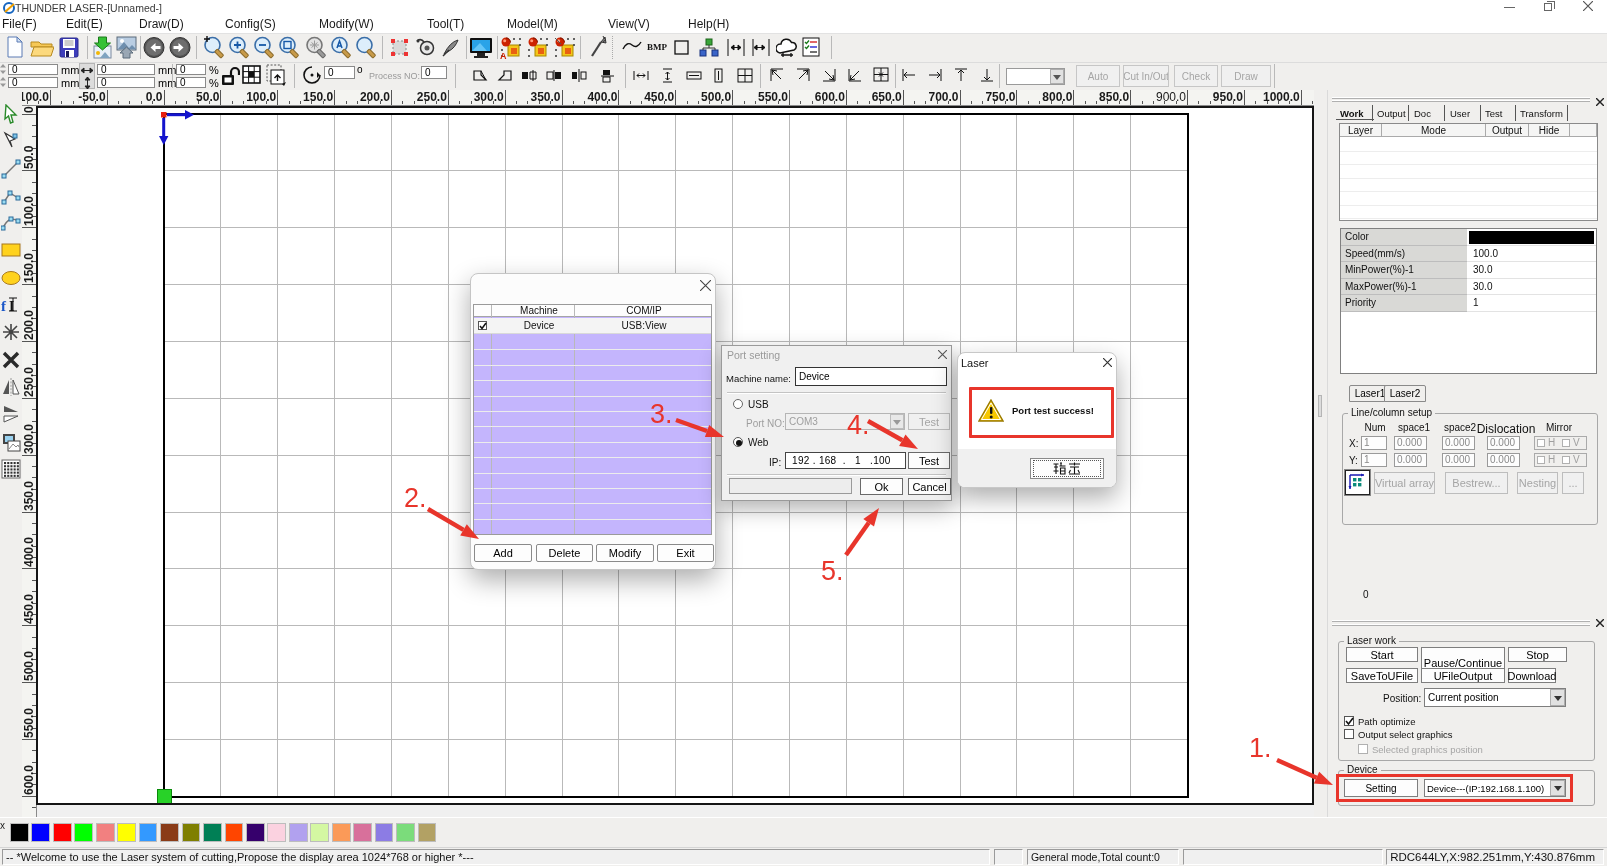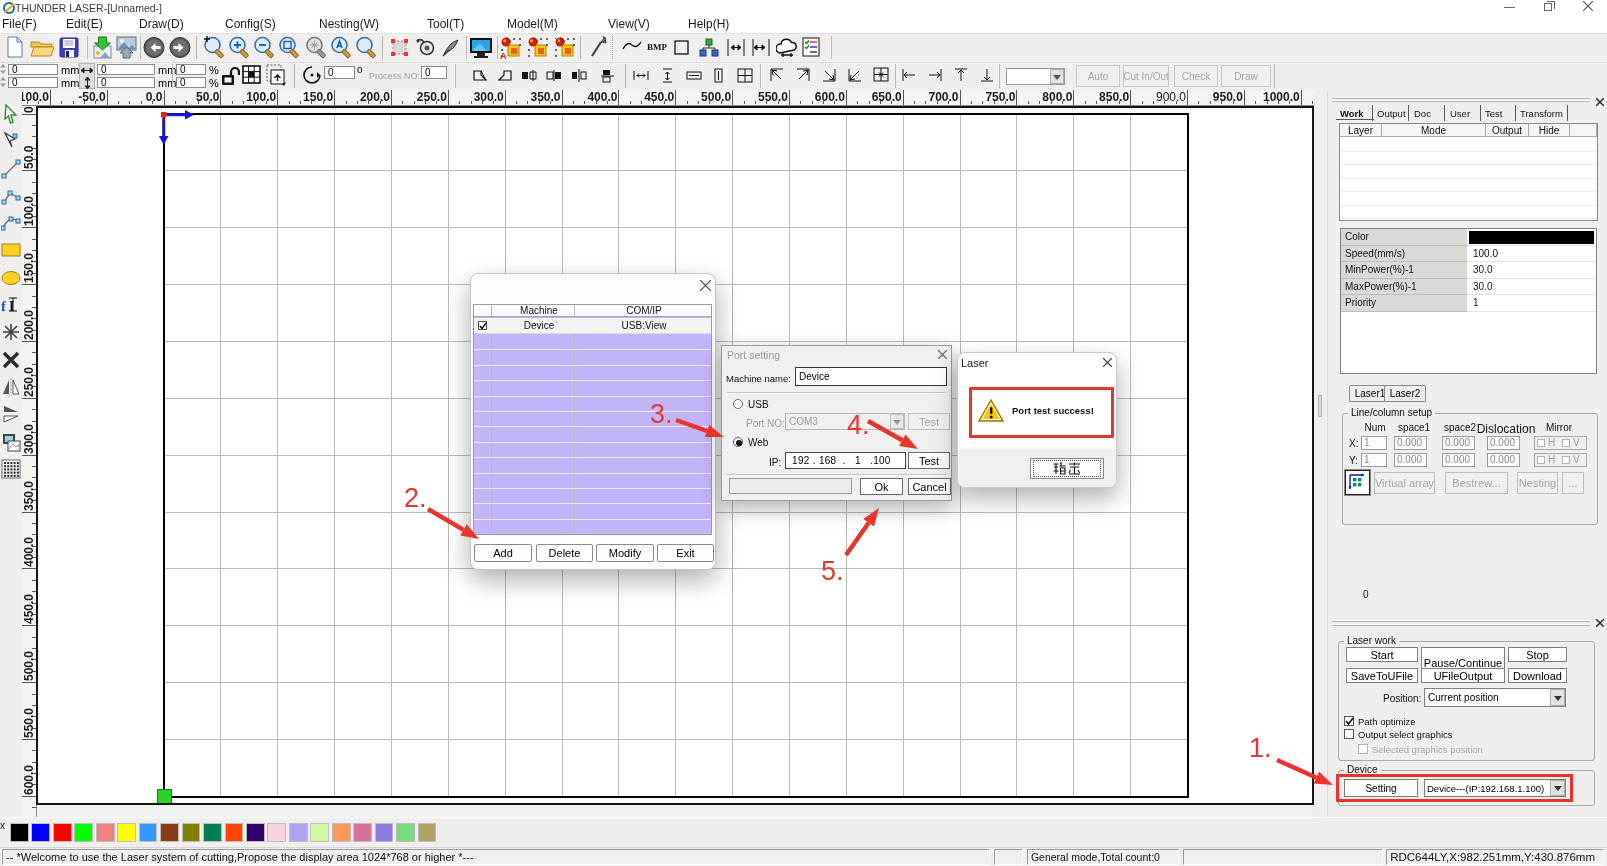--- a/index.html
+++ b/index.html
@@ -21,21 +21,21 @@
 <div class="abs" style="left:1504px;top:7px;width:11px;height:1px;background:#666"></div>
 <div class="abs" style="left:1544px;top:3px;width:8px;height:8px;border:1px solid #666"></div>
 <div class="abs" style="left:1547px;top:1px;width:8px;height:8px;border:1px solid #666;border-left:none;border-bottom:none"></div>
 <svg class="abs" style="left:1583px;top:1px" width="10" height="10">
     <path d="M0 0 L10 10 M10 0 L0 10" stroke="#555" stroke-width="1.2"></path>
   </svg>
 <div class="abs" style="left:2px;top:17px;font-size:12px;color:#1a1a1a">File(F)</div>
 <div class="abs" style="left:66px;top:17px;font-size:12px;color:#1a1a1a">Edit(E)</div>
 <div class="abs" style="left:139px;top:17px;font-size:12px;color:#1a1a1a">Draw(D)</div>
 <div class="abs" style="left:225px;top:17px;font-size:12px;color:#1a1a1a">Config(S)</div>
-<div class="abs" style="left:319px;top:17px;font-size:12px;color:#1a1a1a">Nesting(W)</div>
+<div class="abs" style="left:319px;top:17px;font-size:12px;color:#1a1a1a">Modify(W)</div>
 <div class="abs" style="left:427px;top:17px;font-size:12px;color:#1a1a1a">Tool(T)</div>
 <div class="abs" style="left:507px;top:17px;font-size:12px;color:#1a1a1a">Model(M)</div>
 <div class="abs" style="left:608px;top:17px;font-size:12px;color:#1a1a1a">View(V)</div>
 <div class="abs" style="left:688px;top:17px;font-size:12px;color:#1a1a1a">Help(H)</div>
 <div class="abs" style="left:0;top:33px;width:1607px;height:29px;background:#f0efed;border-top:1px solid #e2e2e2"></div>
 <div class="abs" style="left:0;top:62px;width:1607px;height:28px;background:#f0efed;border-top:1px solid #dcdcdc"></div>
 <svg class="abs" style="left:5px;top:36px" width="20" height="22" viewBox="0 0 20 22">
     <path d="M3 1 h9 l5 5 v15 h-14 z" fill="#fdfeff" stroke="#5a7bb4"></path>
     <path d="M12 1 l5 5 h-5 z" fill="#cfe0f4" stroke="#5a7bb4"></path>
   </svg>
@@ -821,21 +821,21 @@
 <svg class="abs" style="left:1596px;top:619px" width="8" height="8">
     <path d="M0 0 L8 8 M8 0 L0 8" stroke="#222" stroke-width="1.4"></path>
   </svg>
 <div class="abs" style="left:1338px;top:641px;width:257px;height:120px;border:1px solid #a8a8a8;border-radius:3px"></div>
 <div class="abs" style="left:1344px;top:635px;background:#f0efed;font-size:10px;padding:0 3px;color:#111">Laser work</div>
 <div class="btn" style="left:1346px;top:647px;width:72px;height:15px">Start</div>
 <div class="btn" style="left:1421px;top:647px;width:84px;height:32px">Pause/Continue</div>
 <div class="btn" style="left:1508px;top:647px;width:59px;height:15px">Stop</div>
 <div class="btn" style="left:1346px;top:668px;width:72px;height:15px">SaveToUFile</div>
 <div class="btn" style="left:1421px;top:668px;width:84px;height:15px">UFileOutput</div>
-<div class="btn" style="left:1508px;top:668px;width:59px;height:15px">Download</div>
+<div class="btn" style="left:1508px;top:668px;width:48px;height:15px">Download</div>
 <div class="abs" style="left:1383px;top:693px;font-size:10px;color:#111">Position:</div>
 <div class="fld" style="left:1424px;top:688px;width:142px;height:19px;border-color:#7e7e7e;font-size:10px">Current position</div>
 <div class="abs" style="left:1550px;top:689px;width:15px;height:17px;background:#e1e1e1;border:1px solid #adadad"></div>
 <svg class="abs" style="left:1554px;top:696px" width="8" height="5">
     <path d="M0 0 h8 l-4 5z" fill="#333"></path>
   </svg>
 <div class="abs" style="left:1344px;top:716px;width:10px;height:10px;background:#fff;border:1px solid #555"></div>
 <svg class="abs" style="left:1345px;top:717px" width="9" height="9">
     <path d="M1 4 l2.5 3 L8 1" stroke="#111" stroke-width="1.6" fill="none"></path>
   </svg>

